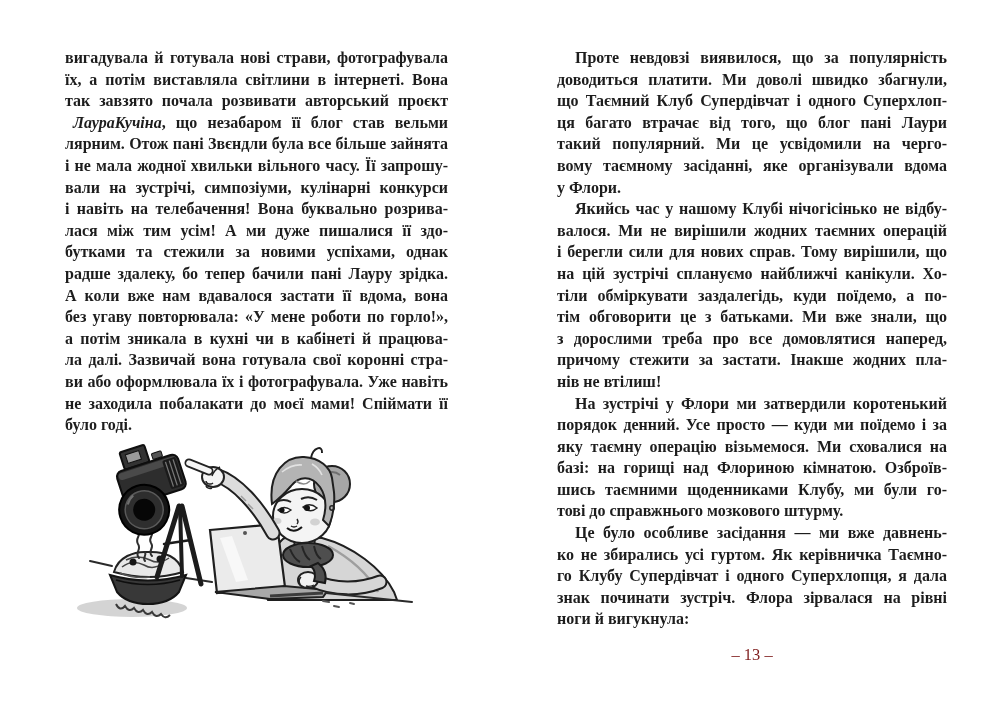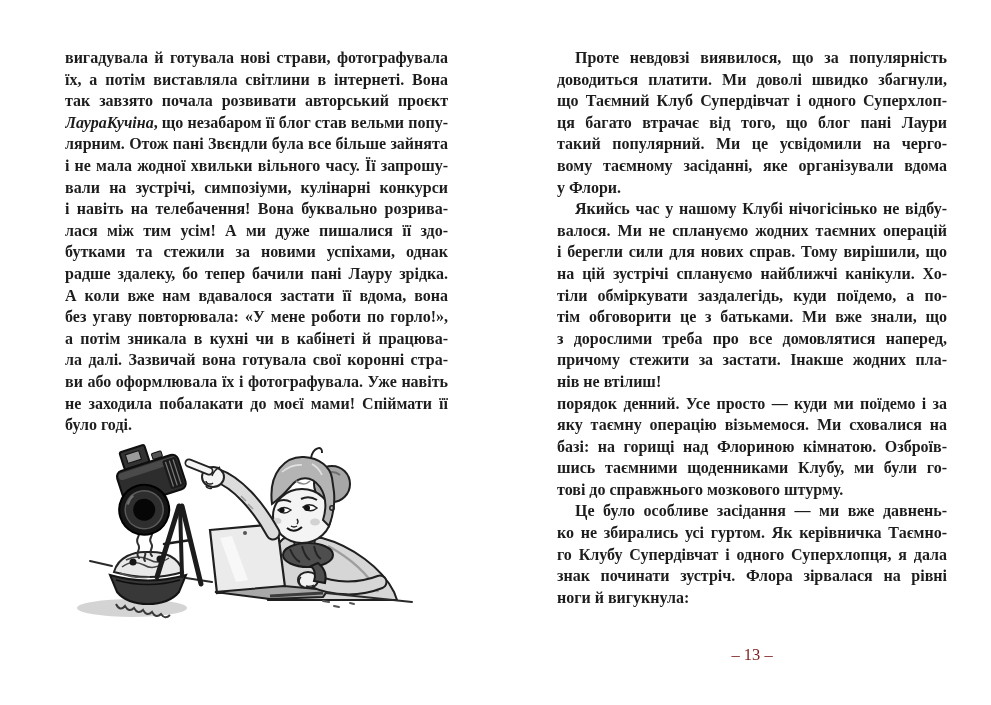--- a/index.html
+++ b/index.html
@@ -10,21 +10,21 @@
   }
   .page-col{position:absolute;top:47px;font-weight:bold;}
   #left-col{left:65px;width:383px;}
   #right-col{left:557px;width:390px;}
   .line{
     font-size:16px;line-height:21.6px;height:21.6px;overflow:hidden;
     text-align:justify;text-align-last:justify;
   }
   .line.last{text-align-last:left;}
   .line.indent{text-indent:18px;}
-  .it{font-style:italic;}
+  .it{font-style:italic;margin-left:8px;}
   #page-number{
     position:absolute;top:645px;left:557px;width:390px;
     text-align:center;font-size:16.5px;color:#7f1d1d;
   }
   #illustration{position:absolute;left:60px;top:430px;}
 </style>
 </head>
 <body>
 
 <div id="left-col" class="page-col">
@@ -49,28 +49,29 @@
   </div>
 <div id="right-col" class="page-col">
     <div class="line indent">Проте невдовзі виявилося, що за популярність</div>
     <div class="line">доводиться платити. Ми доволі швидко збагнули,</div>
     <div class="line">що Таємний Клуб Супердівчат і одного Суперхлоп-</div>
     <div class="line">ця багато втрачає від того, що блог пані Лаури</div>
     <div class="line">такий популярний. Ми це усвідомили на черго-</div>
     <div class="line">вому таємному засіданні, яке організували вдома</div>
     <div class="line last">у Флори.</div>
     <div class="line indent">Якийсь час у нашому Клубі нічогісінько не відбу-</div>
-    <div class="line">валося. Ми не сплануємо жодних таємних операцій</div>
+    <div class="line">валося. Ми не вирішили жодних таємних операцій</div>
     <div class="line">і берегли сили для нових справ. Тому вирішили, що</div>
     <div class="line">на цій зустрічі сплануємо найближчі канікули. Хо-</div>
     <div class="line">тіли обміркувати заздалегідь, куди поїдемо, а по-</div>
     <div class="line">тім обговорити це з батьками. Ми вже знали, що</div>
     <div class="line">з дорослими треба про все домовлятися наперед,</div>
     <div class="line">причому стежити за застати. Інакше жодних пла-</div>
     <div class="line last">нів не втілиш!</div>
+    <div class="line indent">На зустрічі у Флори ми затвердили коротенький</div>
     <div class="line">порядок денний. Усе просто — куди ми поїдемо і за</div>
     <div class="line">яку таємну операцію візьмемося. Ми сховалися на</div>
     <div class="line">базі: на горищі над Флориною кімнатою. Озброїв-</div>
     <div class="line">шись таємними щоденниками Клубу, ми були го-</div>
     <div class="line last">тові до справжнього мозкового штурму.</div>
     <div class="line indent">Це було особливе засідання — ми вже давнень-</div>
     <div class="line">ко не збирались усі гуртом. Як керівничка Таємно-</div>
     <div class="line">го Клубу Супердівчат і одного Суперхлопця, я дала</div>
     <div class="line">знак починати зустріч. Флора зірвалася на рівні</div>
     <div class="line last">ноги й вигукнула:</div>

